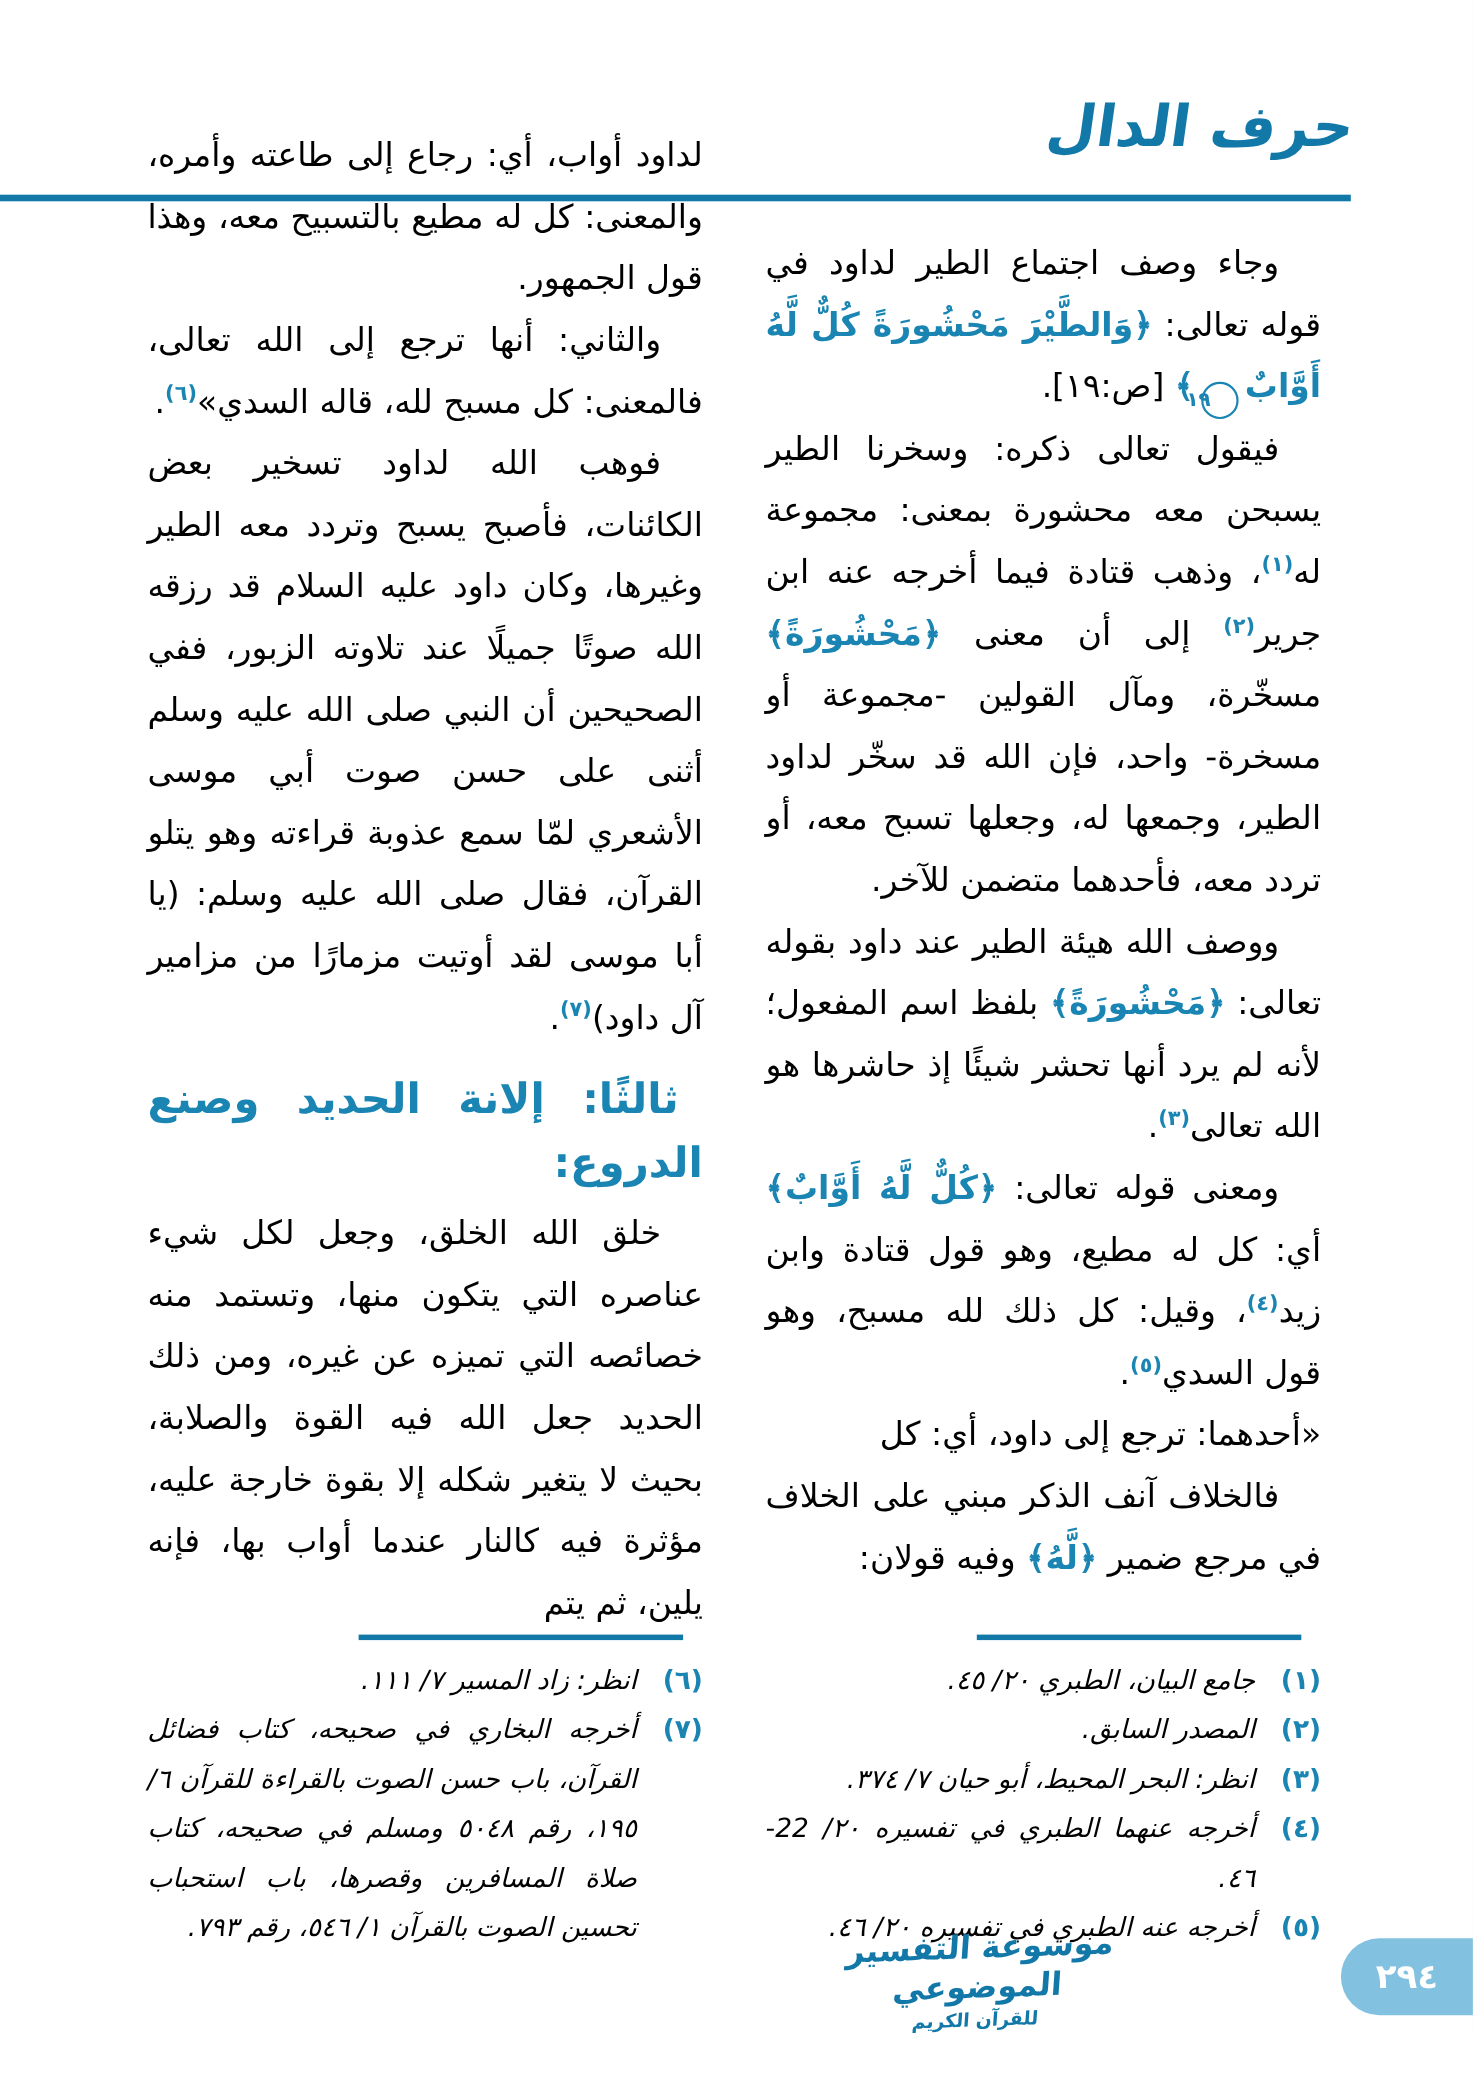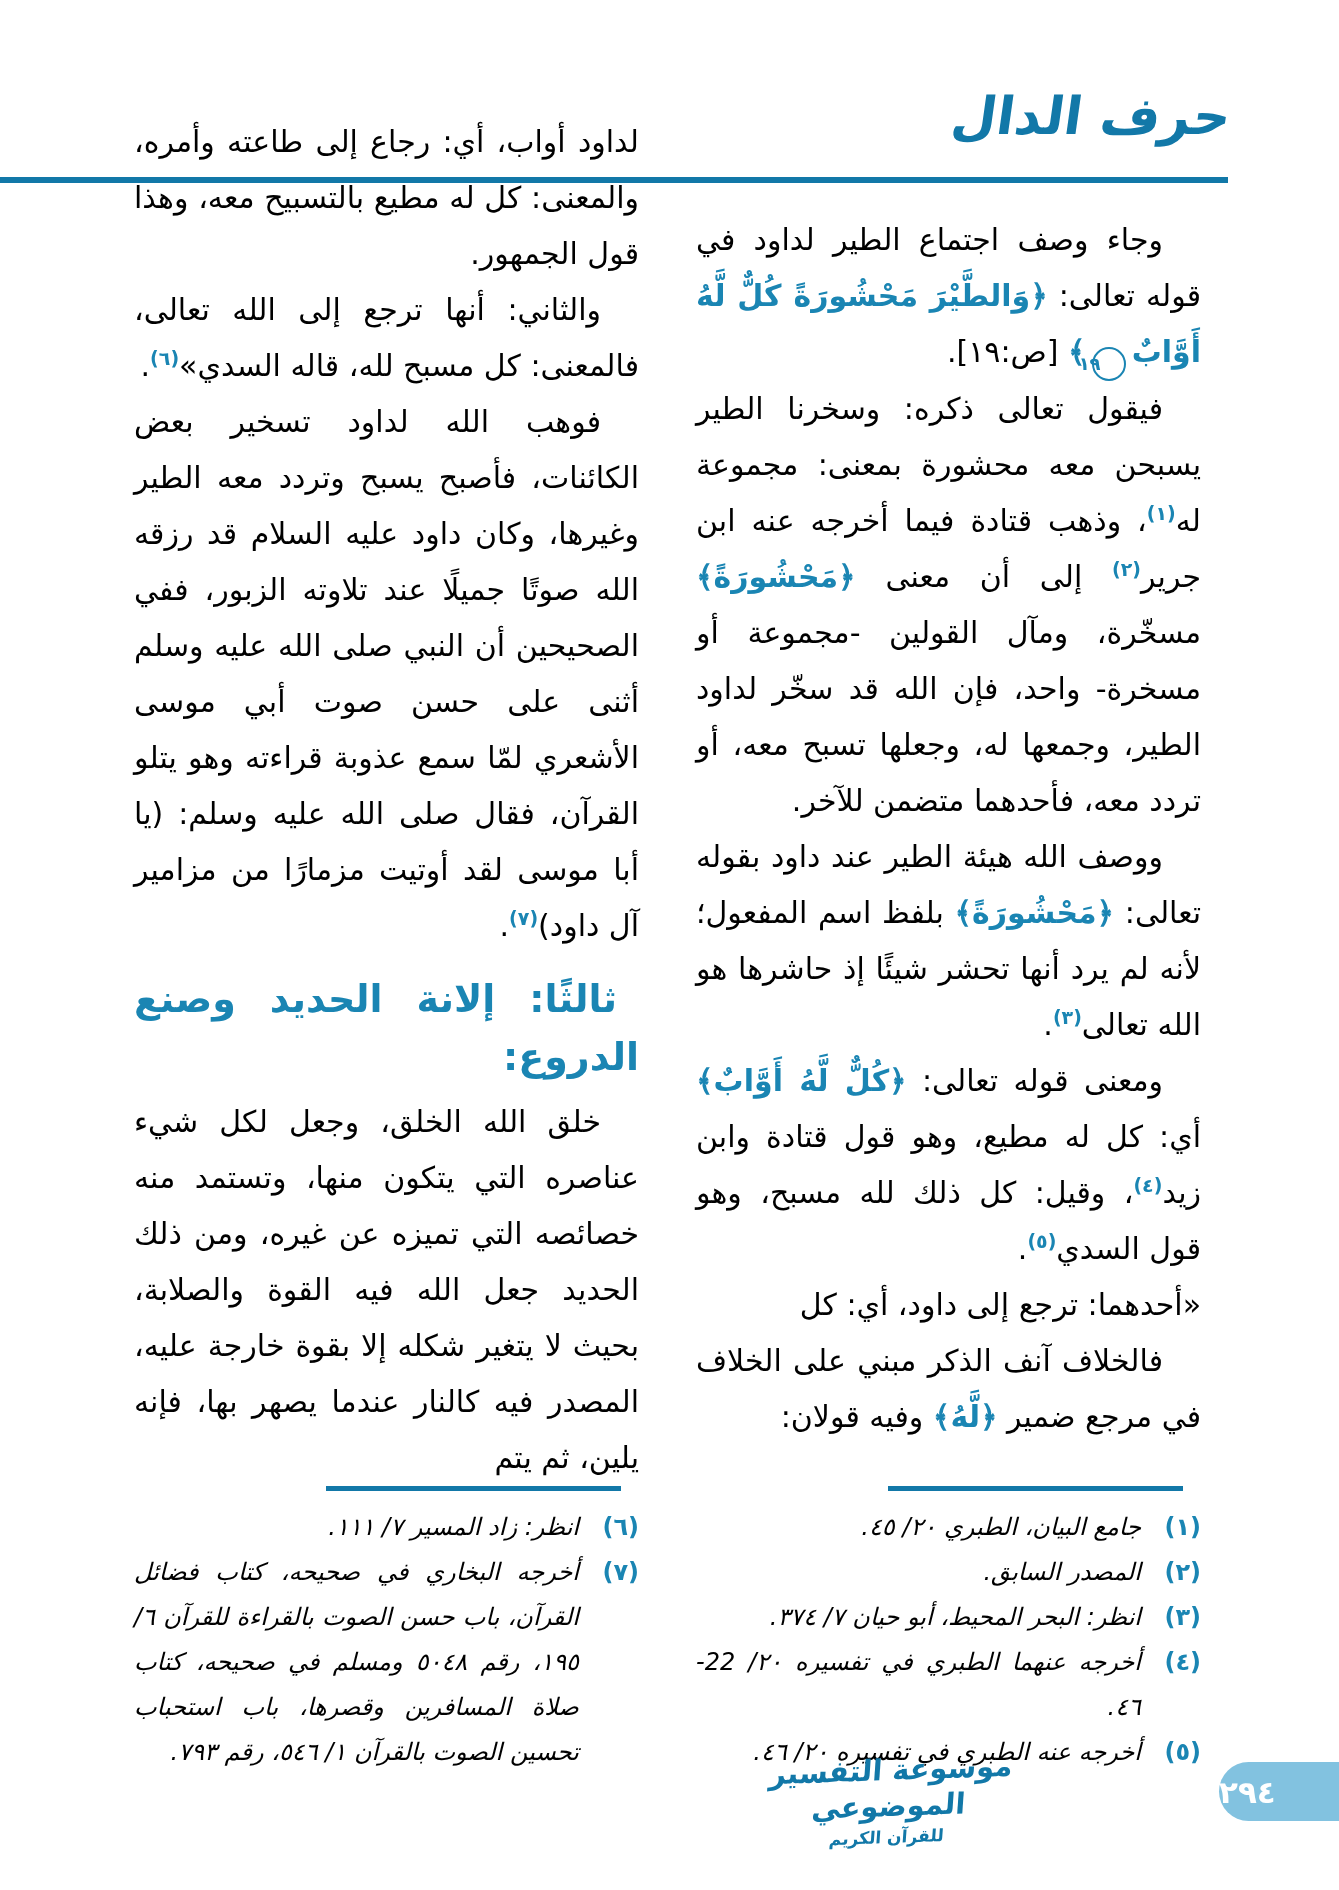--- a/index.html
+++ b/index.html
@@ -69,24 +69,24 @@
   
   .publisher-logo{
     position:absolute;top:1752px;right:322px;width:256px;
     text-align:center;color:var(--accent);
     transform:rotate(-2deg) skewX(-6deg);
   }
   .logo-l1{font-size:29px;font-weight:bold;line-height:1.25;letter-spacing:-1px;}
   .logo-l2{font-size:17px;font-weight:bold;margin-top:2px;}
   .page-badge{
     position:absolute;top:1762px;right:0;
-    width:120px;height:59px;
+    width:120px;height:70px;
     background:var(--badge);
     border-radius:35px 0 0 35px;
-    color:#fff;display:flex;align-items:center;justify-content:flex-end;
+    color:#fff;display:flex;align-items:center;justify-content:center;
     font-size:31px;font-weight:bold;letter-spacing:3px;
   }
 </style>
 </head>
 <body>
 
 <div class="page">
 
   <div class="header-title">حرف الدال</div>
   <div class="header-rule"></div>
@@ -126,21 +126,21 @@
             </div>
           </div>
       </div>
     </div>
     <div class="col" id="col-left">
       <div class="body">
           <p class="body-p"><span class="seg-n">لداود أواب، أي: رجاع إلى طاعته وأمره، والمعنى: كل له مطيع بالتسبيح معه، وهذا قول الجمهور.</span></p>
           <p class="body-p indent"><span class="seg-b">والثاني:</span><span class="seg-n"> أنها ترجع إلى الله تعالى، فالمعنى: كل مسبح لله، قاله السدي»</span><span class="seg-r">(٦)</span><span class="seg-n">.</span></p>
           <p class="body-p indent"><span class="seg-n">فوهب الله لداود تسخير بعض الكائنات، فأصبح يسبح وتردد معه الطير وغيرها، وكان داود عليه السلام قد رزقه الله صوتًا جميلًا عند تلاوته الزبور، ففي الصحيحين أن النبي صلى الله عليه وسلم أثنى على حسن صوت أبي موسى الأشعري لمّا سمع عذوبة قراءته وهو يتلو القرآن، فقال صلى الله عليه وسلم: </span><span class="seg-b">(يا أبا موسى لقد أوتيت مزمارًا من مزامير آل داود)</span><span class="seg-r">(٧)</span><span class="seg-n">.</span></p>
           <p class="heading"><span class="seg-h">ثالثًا: إلانة الحديد وصنع الدروع:</span></p>
-          <p class="body-p indent"><span class="seg-n">خلق الله الخلق، وجعل لكل شيء عناصره التي يتكون منها، وتستمد منه خصائصه التي تميزه عن غيره، ومن ذلك الحديد جعل الله فيه القوة والصلابة، بحيث لا يتغير شكله إلا بقوة خارجة عليه، المصدر فيه كالنار عندما يصهر بها، فإنه يلين، ثم يتم</span></p>
+          <p class="body-p indent"><span class="seg-n">خلق الله الخلق، وجعل لكل شيء عناصره التي يتكون منها، وتستمد منه خصائصه التي تميزه عن غيره، ومن ذلك الحديد جعل الله فيه القوة والصلابة، بحيث لا يتغير شكله إلا بقوة خارجة عليه، مؤثرة فيه كالنار عندما أواب بها، فإنه يلين، ثم يتم</span></p>
         </div>
       <div class="footnotes">
         <div class="fn-sep"></div>
         <div class="fn-list">
             <div class="fn">
               <span class="fn-marker">(٦)</span>
               <span class="fn-text">انظر: زاد المسير ٧/ ١١١.</span>
             </div>
             <div class="fn">
               <span class="fn-marker">(٧)</span>

